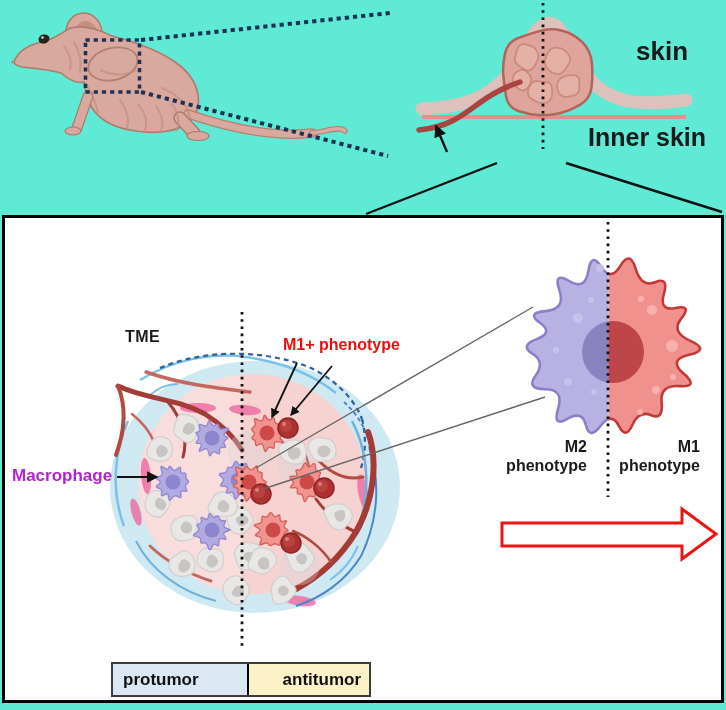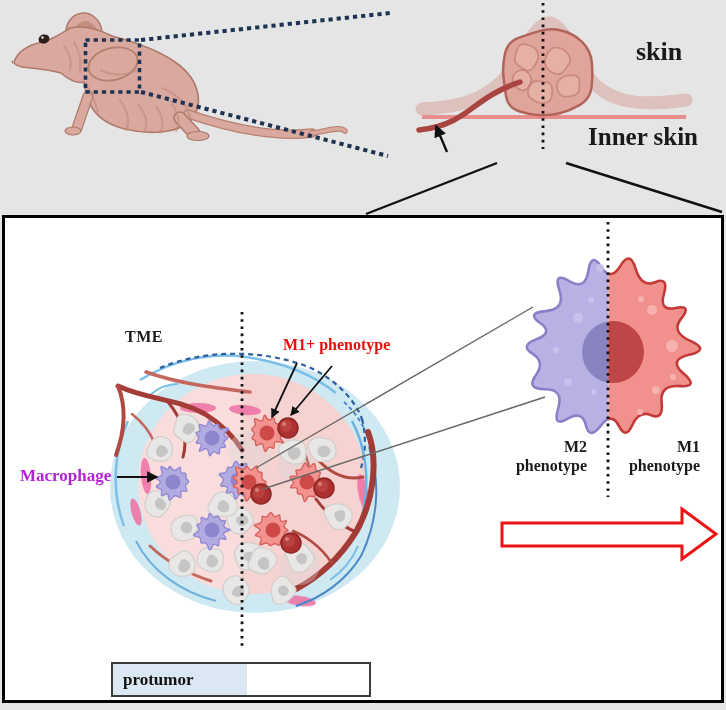--- a/index.html
+++ b/index.html
@@ -1,26 +1,26 @@
 <!DOCTYPE html>
 <html style="--label-red: #e8100d; --label-magenta: #b322d5; --protumor-blue: #dbe8f4; --antitumor-yellow: #fdf1c8; --arrow-red: #ec1313; --navy-dots: #1e3353;"><head>
 <meta charset="utf-8">
 <style>
   html,body{margin:0;padding:0;background:#fff}
-  #stage{position:relative;width:726px;height:710px;background:#e5e5e5;overflow:hidden;
-         font-family:Liberation Serif, serif}
+  #stage{position:relative;width:726px;height:710px;background:#5eead4;overflow:hidden;
+         font-family:Liberation Sans, sans-serif}
   #detail-box{position:absolute;left:2px;top:215px;width:716px;height:482px;
               border:3px solid #000;background:#fff}
   #art{position:absolute;left:0;top:0;pointer-events:none}
   .lbl{position:absolute;font-weight:bold;color:#1a1a1a;white-space:nowrap;line-height:1.15}
   #skin-label{left:636px;top:37px;font-size:26px}
   #inner-skin-label{left:588px;top:123px;font-size:25px}
   #tme-label{left:125px;top:328px;font-size:16px;letter-spacing:.5px}
   #m1-paclitaxel-label{left:283px;top:336px;font-size:16px;color:var(--label-red)}
-  #macrophage-label{left:20px;top:466px;font-size:17px;color:var(--label-magenta)}
+  #macrophage-label{left:12px;top:466px;font-size:17px;color:var(--label-magenta)}
   #tumor-cells-label{left:96px;top:541px;width:94px;text-align:center;font-size:17px;line-height:20px}
   #m2-phenotype-label{left:495px;top:437px;width:92px;text-align:right;font-size:16px;line-height:19px}
   #m1-phenotype-label{left:608px;top:437px;width:92px;text-align:right;font-size:16px;line-height:19px}
   #polarization-label{left:502px;top:526px;width:180px;text-align:center;font-size:14px}
   #legend{position:absolute;left:111px;top:662px;width:256px;height:31px;display:flex;
           border:2px solid #3c3c3c;font-weight:bold;font-size:17px;color:#111}
   #legend .cell{display:flex;align-items:center}
   #legend-protumor{width:124px;background:var(--protumor-blue);padding-left:10px}
   #legend-antitumor{flex:1;background:var(--antitumor-yellow);justify-content:flex-end;
                     padding-right:8px;border-left:2.5px solid #000}
@@ -274,14 +274,15 @@
     <div>M2</div>
     <div>phenotype</div>
   </div>
   <div class="lbl" id="m1-phenotype-label">
     <div>M1</div>
     <div>phenotype</div>
   </div>
 
   <div id="legend">
     <div class="cell" id="legend-protumor">protumor</div>
+    <div class="cell" id="legend-antitumor">antitumor</div>
   </div>
 </div>
 
 </body></html>

